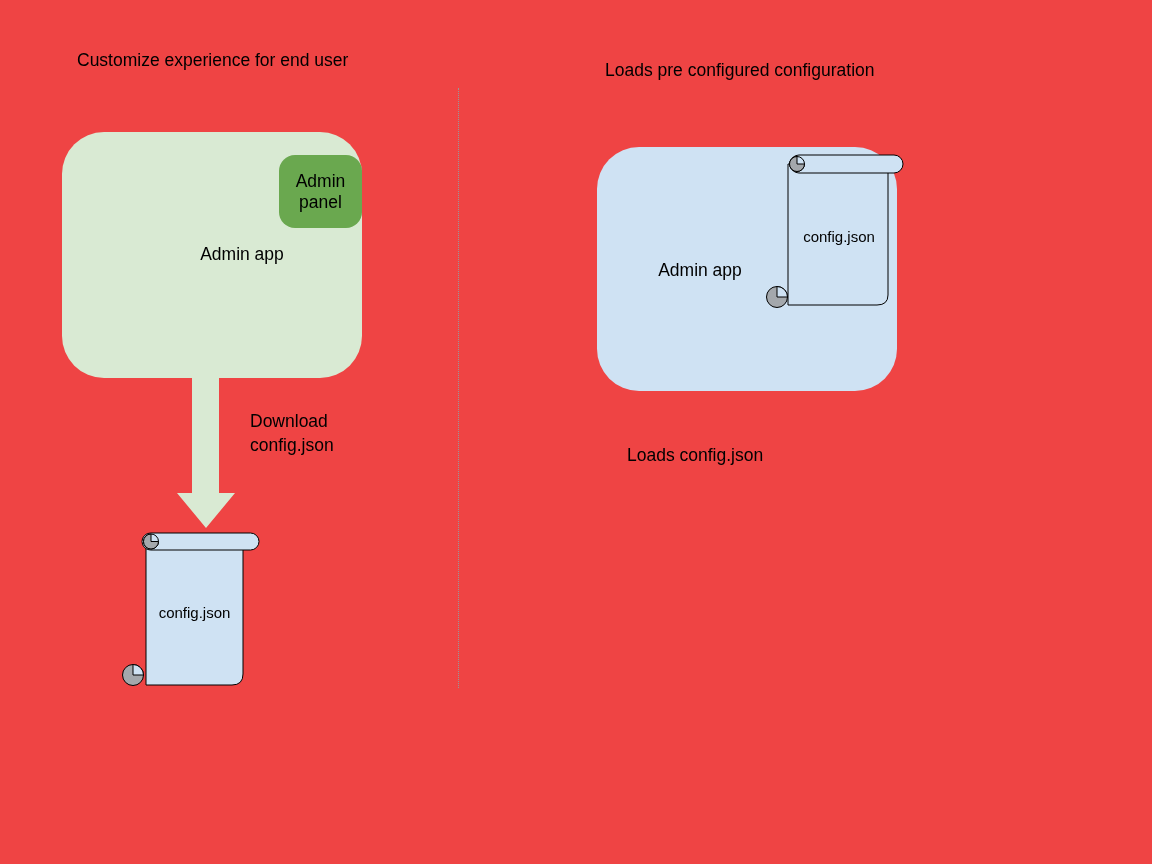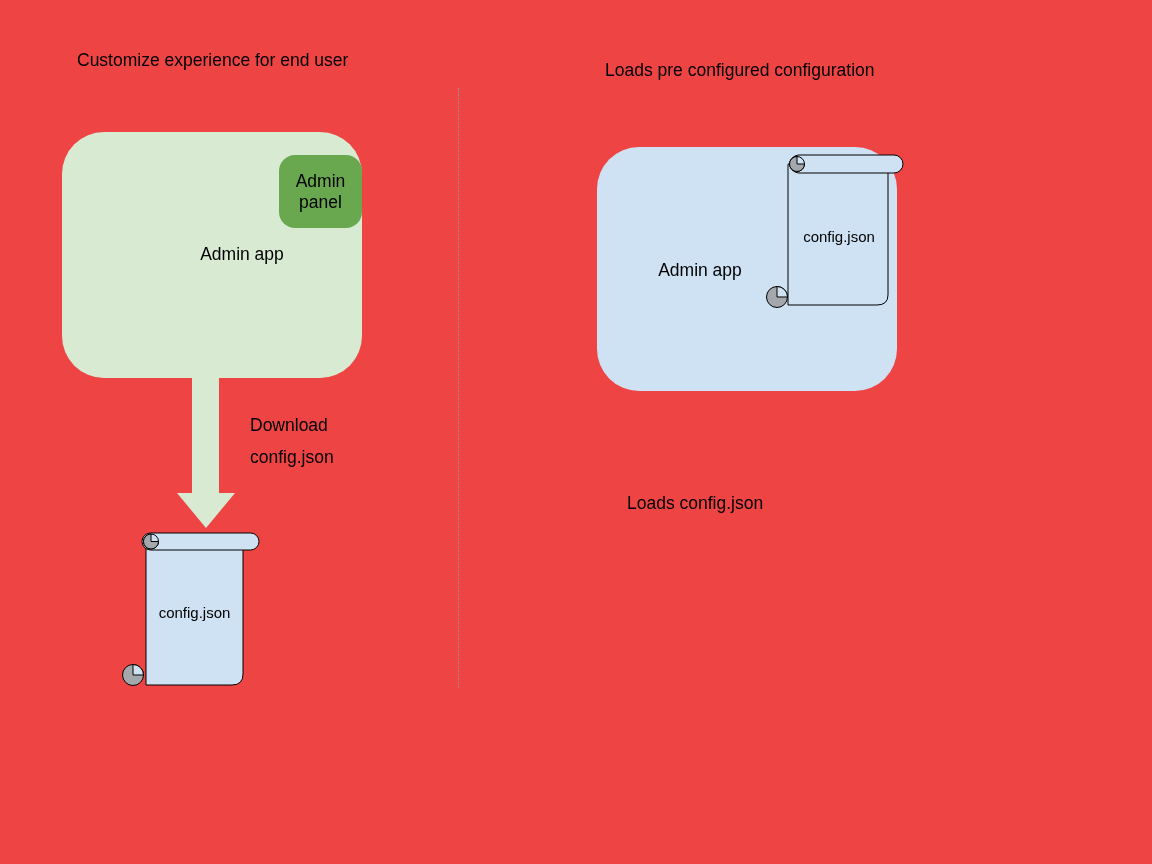--- a/index.html
+++ b/index.html
@@ -15,23 +15,23 @@
   .admin-panel{
     position:absolute;left:279px;top:139px;width:83px;height:73px;border-radius:16px;
     background:var(--green);display:flex;align-items:center;justify-content:center;
     text-align:center;font-size:17.5px;line-height:21px;white-space:pre-line;margin-top:16px;
   }
   .app-label{position:absolute;font-size:17.5px;line-height:21px;text-align:center;}
   .admin-app-label{left:62px;top:244px;width:360px;}
   .demo-app-label{left:640px;top:260px;width:120px;}
   .arrow-svg{position:absolute;left:177px;top:376px;}
   .arrow-fill{fill:var(--light-green);}
-  .annotation{position:absolute;font-size:17.5px;line-height:32px;white-space:pre-line;}
+  .annotation{position:absolute;font-size:17.5px;line-height:24px;white-space:pre-line;}
   .download-label{left:250px;top:409px;}
-  .loads-label{left:627px;top:443px;margin-top:44px;}
+  .loads-label{left:627px;top:443px;}
   .divider{position:absolute;left:458px;top:88px;height:600px;width:0;
     border-left:1px dotted var(--divider-gray);}
   .scroll-svg{position:absolute;}
   .scroll-left{left:118px;top:528px;}
   .scroll-right{left:763px;top:150px;}
   .scroll-fill{fill:var(--light-blue);stroke:var(--outline);stroke-width:1;}
   .scroll-gray{fill:var(--scroll-gray);stroke:var(--outline);stroke-width:1;}
   .scroll-label{position:absolute;font-size:15px;text-align:center;}
   .scroll-label-left{left:146px;top:604px;width:97px;}
   .scroll-label-right{left:790px;top:228px;width:98px;}

